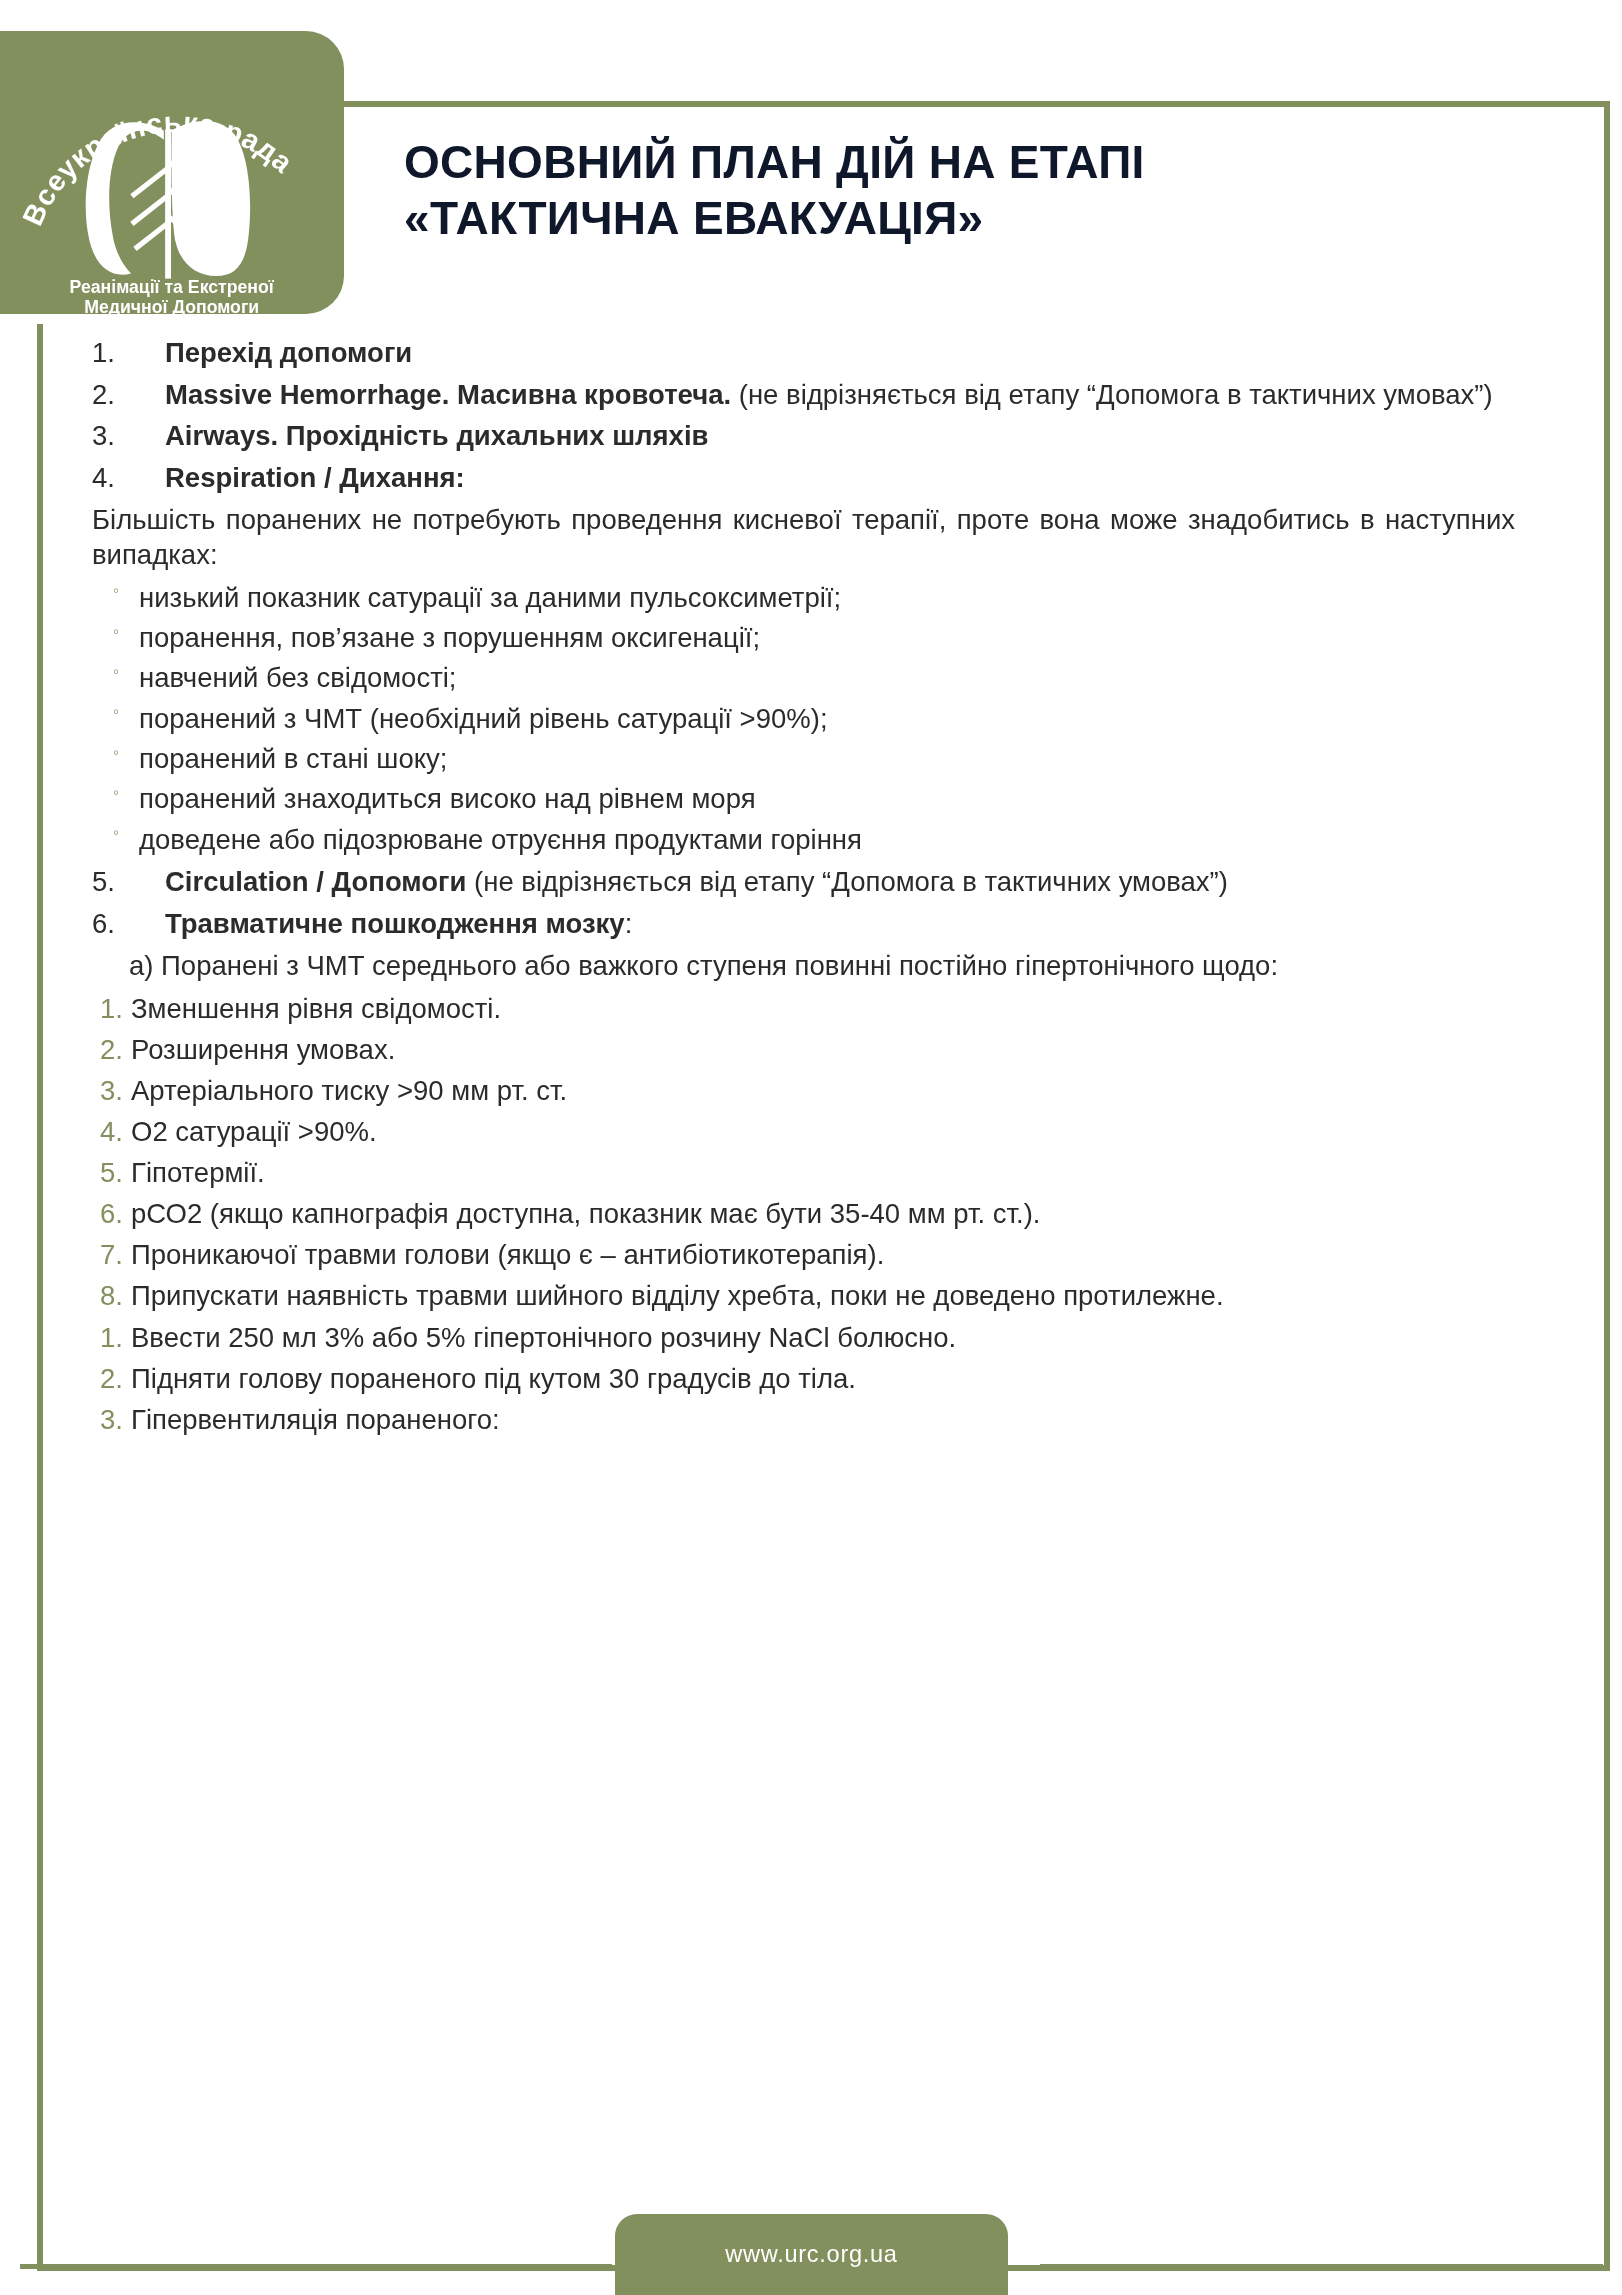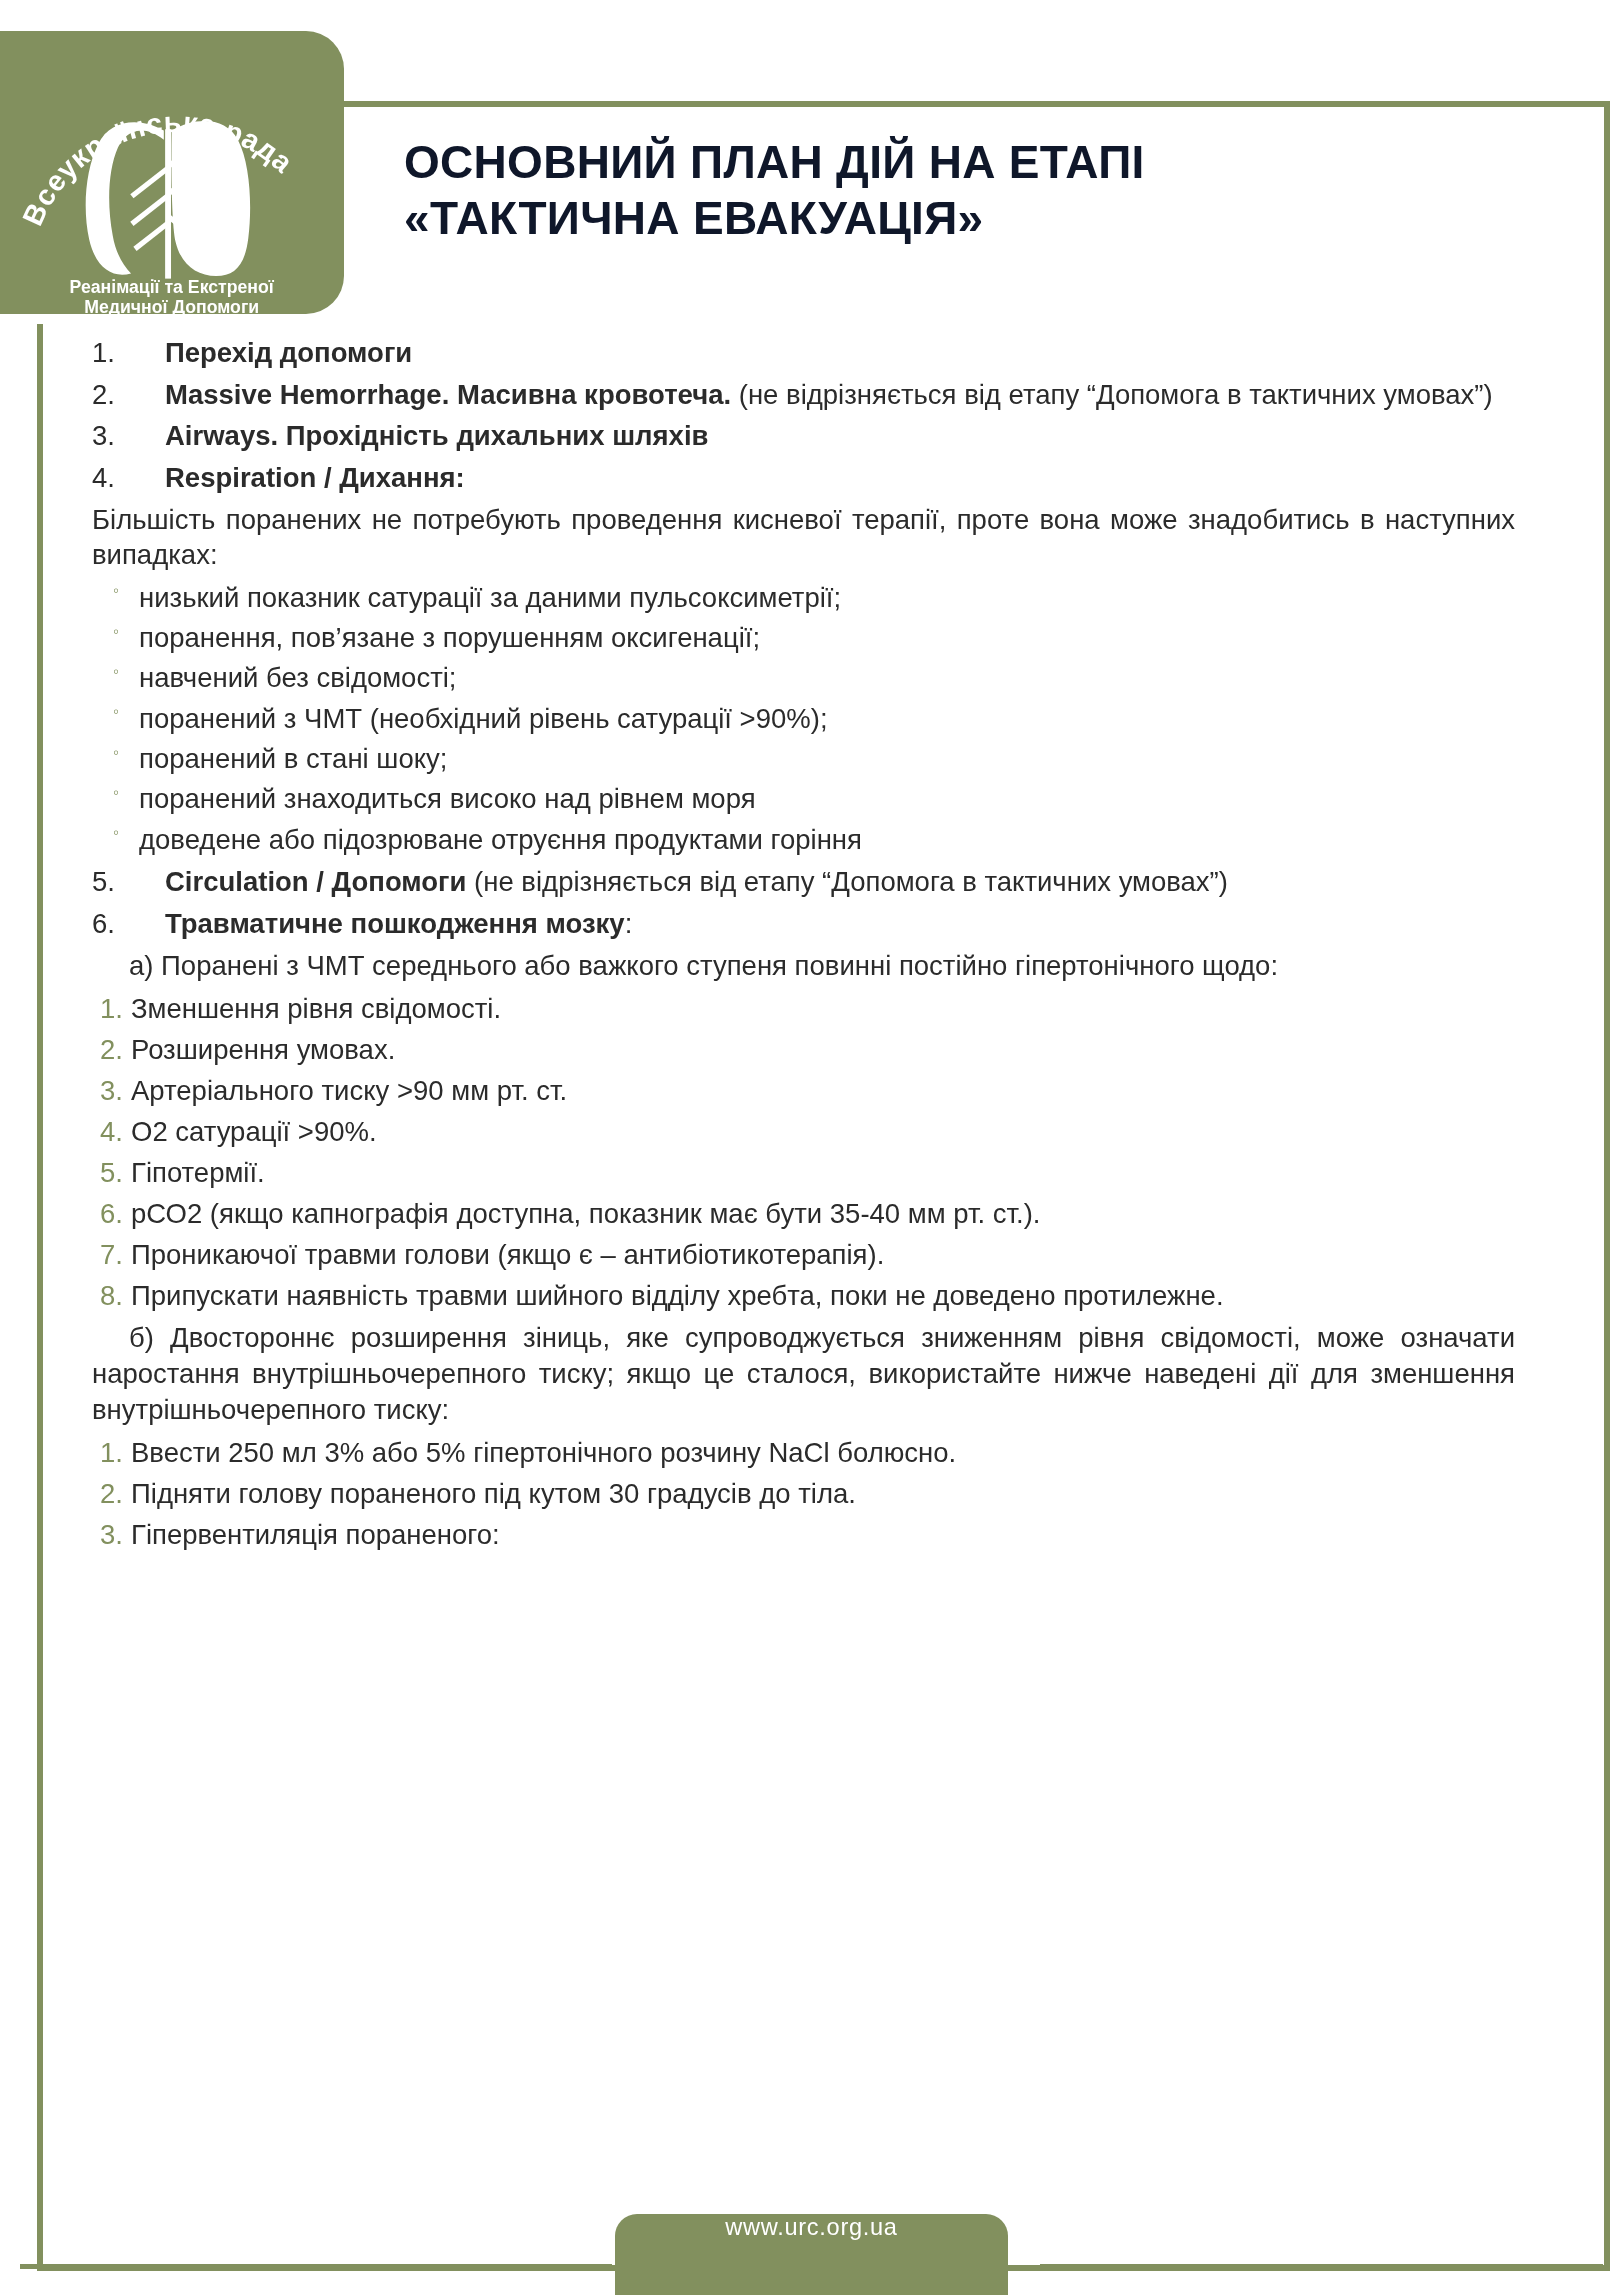--- a/index.html
+++ b/index.html
@@ -120,21 +120,21 @@
   }
 
   
   .footer-badge{
     position:absolute;left:615px;top:2214px;width:393px;height:81px;
     background:#82905e;
     border-top-left-radius:22px;border-top-right-radius:22px;
     color:#ffffff;
     font-size:23.6px;
     letter-spacing:0.7px;
-    display:flex;justify-content:center;
+    display:flex;align-items:center;justify-content:center;
   }
   .footer-rule-left{
     position:absolute;left:1040px;top:2264px;width:563px;height:4.6px;background:#82905e;
   }
   .footer-rule-right{
     position:absolute;left:19.6px;top:2264px;width:592px;height:4.6px;background:#82905e;
   }
 </style>
 </head>
 <body>
@@ -282,21 +282,20 @@
     <div class="sub">
       <span class="sn">7.</span>
       <span class="st">Проникаючої травми голови (якщо є – антибіотикотерапія).</span>
     </div>
     <div class="sub">
       <span class="sn">8.</span>
       <span class="st j">Припускати наявність травми шийного відділу хребта, поки не доведено протилежне.</span>
     </div>
   </div>
 
-  <div class="indent-para">б) Двостороннє розширення зіниць, яке супроводжується зниженням рівня свідомості, може означати наростання внутрішньочерепного тиску; якщо це сталося, використайте нижче наведені дії для зменшення внутрішньочерепного тиску:</div>
 
   <div class="sublist">
     <div class="sub">
       <span class="sn">1.</span>
       <span class="st">Ввести 250 мл 3% або 5% гіпертонічного розчину NaCl болюсно.</span>
     </div>
     <div class="sub">
       <span class="sn">2.</span>
       <span class="st">Підняти голову пораненого під кутом 30 градусів до тіла.</span>
     </div>

